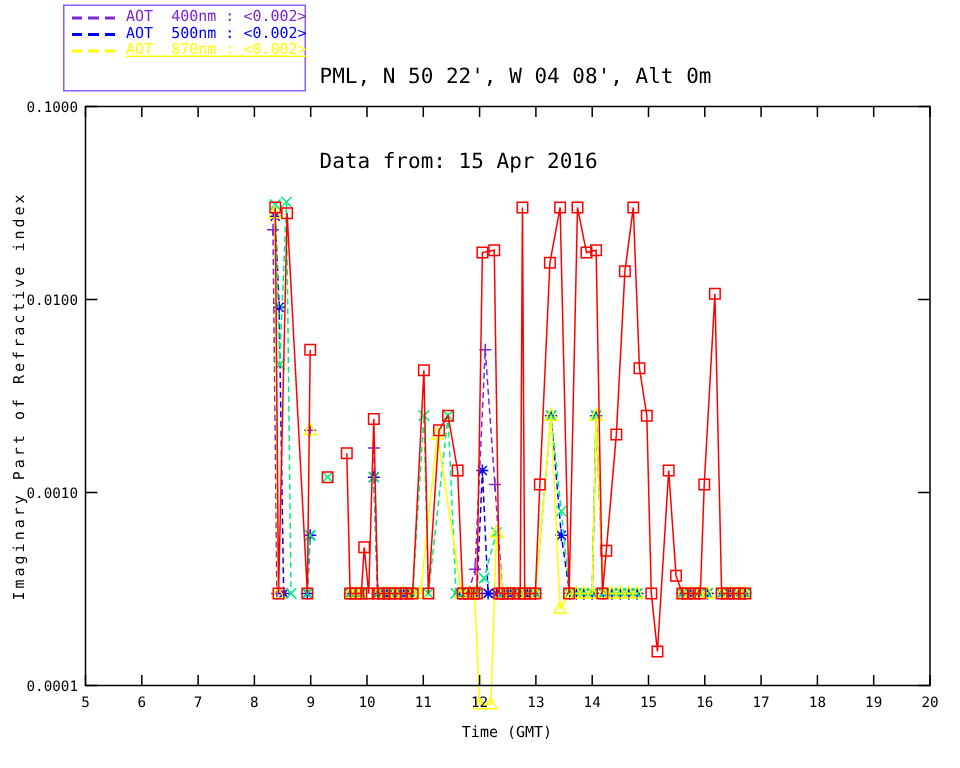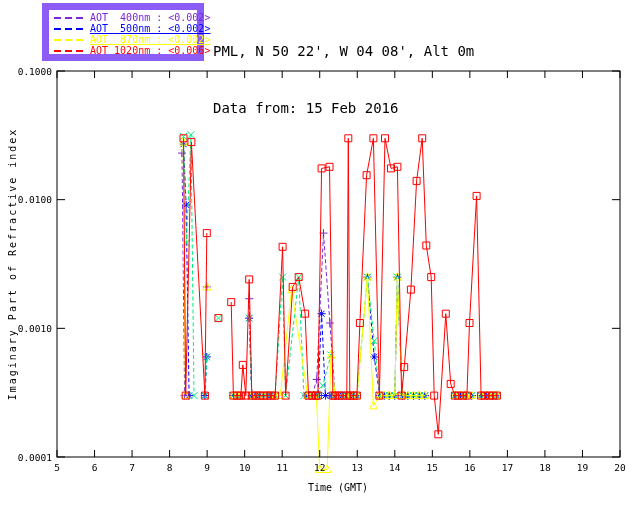--- a/index.html
+++ b/index.html
@@ -1,41 +1,40 @@
 <!DOCTYPE html>
 <html><head>
 <meta charset="utf-8">
 <style>
   html,body{margin:0;padding:0;background:#ffffff;}
   .canvas{position:relative;width:640px;height:512px;background:#ffffff;overflow:hidden;
           font-family:"DejaVu Sans Mono", monospace;color:#000;}
   .legend-box{position:absolute;left:42px;top:3px;width:162px;height:58px;
-              border:7px solid #8b5cf6;background:#fff;box-sizing:border-box;
+              border:1px solid #8b5cf6;background:#fff;box-sizing:border-box;
               padding:2px 0 0 5px;}
   .legend-row{display:flex;align-items:center;height:11px;line-height:11px;
               font-size:10px;white-space:pre;}
   .legend-dash{display:inline-block;width:30px;height:2px;margin-right:6px;flex:0 0 auto;}
   .hdr{position:absolute;left:213px;top:4px;font-size:14px;line-height:19px;white-space:pre;}
   svg text{font-family:"DejaVu Sans Mono", monospace;fill:#000;}
 </style>
 </head>
 <body>
 
 <div class="canvas">
 
   <div class="legend-box" id="legend">
       <div class="legend-row"><span class="legend-dash" style="background: repeating-linear-gradient(90deg, rgb(125, 38, 216) 0px, rgb(125, 38, 216) 7px, transparent 7px, transparent 11px);"></span><span style="color: rgb(125, 38, 216);">AOT  400nm : &lt;0.002&gt;</span></div>
-      <div class="legend-row"><span class="legend-dash" style="background: repeating-linear-gradient(90deg, rgb(0, 0, 255) 0px, rgb(0, 0, 255) 7px, transparent 7px, transparent 11px);"></span><span style="color: rgb(0, 0, 255); text-decoration: underline;">AOT  500nm : &lt;0.002&gt;</span></div>
+      <div class="legend-row"><span class="legend-dash" style="background: repeating-linear-gradient(90deg, rgb(0, 0, 255) 0px, rgb(0, 0, 255) 7px, transparent 7px, transparent 11px);"></span><span style="color: rgb(0, 0, 255);">AOT  500nm : &lt;0.002&gt;</span></div>
       <div class="legend-row"><span class="legend-dash" style="background: repeating-linear-gradient(90deg, rgb(255, 255, 0) 0px, rgb(255, 255, 0) 7px, transparent 7px, transparent 11px);"></span><span style="color: rgb(255, 255, 0); text-decoration: underline;">AOT  870nm : &lt;0.002&gt;</span></div>
-      <div class="legend-row"><span class="legend-dash" style="background: repeating-linear-gradient(90deg, rgb(255, 0, 0) 0px, rgb(255, 0, 0) 7px, transparent 7px, transparent 11px);"></span><span style="color: rgb(255, 0, 0);">AOT 1020nm : &lt;0.006&gt;</span></div>
     </div>
 
   <div class="hdr">
     <div>PML, N 50 22', W 04 08', Alt 0m</div>
-    <div>Data from: 15 Feb 2016</div>
+    <div>Data from: 15 Apr 2016</div>
   </div>
 
   <svg id="chart" width="640" height="512" viewBox="0 0 640 512" xmlns="http://www.w3.org/2000/svg">
     <g id="g-series">
         <g stroke="#7D26D8" fill="none" stroke-width="1">
           <polyline points="182.0,153.1 184.6,395.6" stroke-dasharray="4 2.5"></polyline>
           <path d="M-4 0H4M0 -4V4" transform="translate(182.0 153.1)"></path>
           <path d="M-4 0H4M0 -4V4" transform="translate(184.6 395.6)"></path>
           <path d="M-4 0H4M0 -4V4" transform="translate(206.8 286.9)"></path>
           <polyline points="249.2,298.7 251.8,395.6 255.9,395.6 259.7,395.6 263.4,395.6 267.2,395.6 270.9,395.6 275.1,395.6" stroke-dasharray="4 2.5"></polyline>

